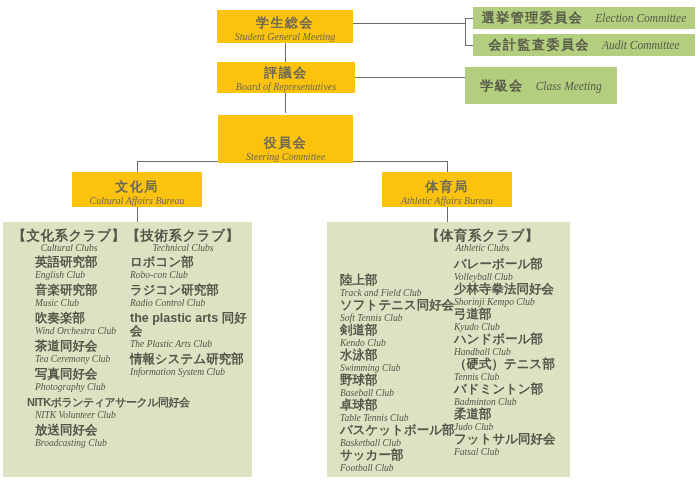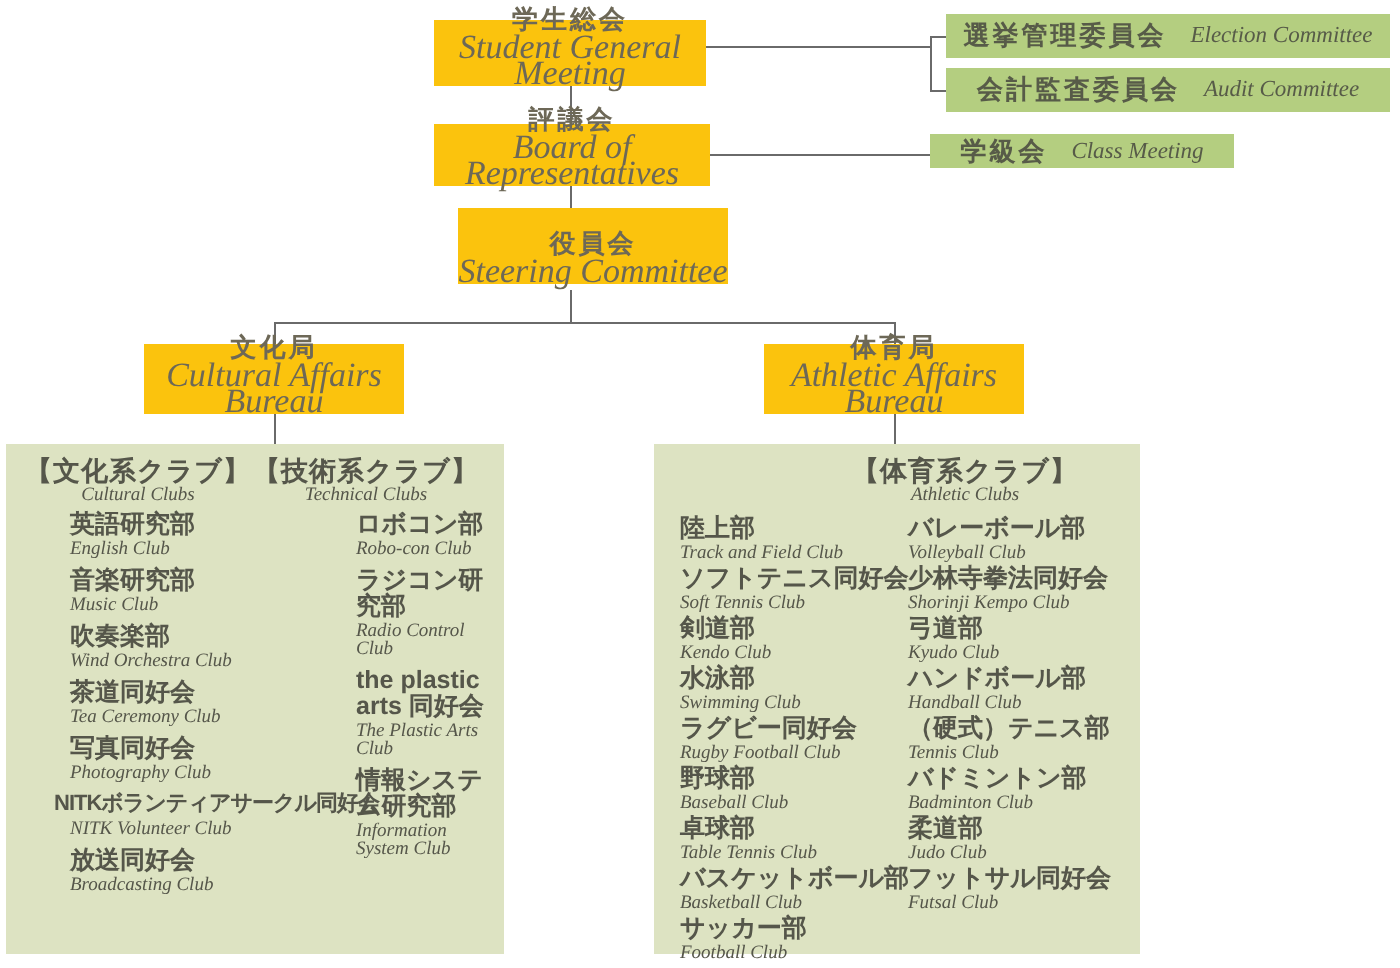--- a/index.html
+++ b/index.html
@@ -7,21 +7,21 @@
   .canvas { position:relative; width:700px; height:484px; background:#ffffff; overflow:hidden; }
 
   
   .line { position:absolute; background:#6a6a6a; }
 
   
   .ybox { position:absolute; background:#fbc30d; color:#6d6857;
           display:flex; flex-direction:column; align-items:center; justify-content:flex-end;
           text-align:center; }
   .ybox .jp { font-weight:bold; font-size:13px; line-height:15px; letter-spacing:1.5px; }
-  .ybox .en { font-family:"Liberation Serif", serif; font-style:italic; font-size:17px; line-height:13px; }
+  .ybox .en { font-family:"Liberation Serif", serif; font-style:italic; font-size:10px; line-height:13px; }
 
   
   .gbox { position:absolute; background:#b4ce80; color:#575b48;
           display:flex; flex-direction:row; align-items:center; justify-content:center; gap:12px; }
   .gbox .jp { font-weight:bold; font-size:13px; letter-spacing:1.5px; }
   .gbox .en { font-family:"Liberation Serif", serif; font-style:italic; font-size:11.5px; }
 
   
   .panel { position:absolute; background:#dde3c2; color:#55564a; }
   .phdr { position:absolute; text-align:center; }
@@ -31,26 +31,26 @@
   .clist { position:absolute; }
   .club { margin-bottom:4px; }
   .club .cjp { font-weight:bold; font-size:12.5px; line-height:13px; }
   .club .cen { font-family:"Liberation Serif", serif; font-style:italic; font-size:9.5px; line-height:9px; padding-top:2px; }
   .alist .club { margin-bottom:1px; }
   .club.nitk .cjp { font-size:11px; letter-spacing:-0.5px; margin-left:-8px; }
 
   
   #box-sgm  { left:217px; top:10px;  width:136px; height:33px; }
   #box-bor  { left:217px; top:62px;  width:138px; height:31px; }
-  #box-sc   { left:218px; top:104px; width:135px; height:38px;margin-left:11px; }
+  #box-sc   { left:218px; top:115px; width:135px; height:48px; }
   #box-cab  { left:72px;  top:172px; width:130px; height:35px; }
   #box-aab  { left:382px; top:172px; width:130px; height:35px; }
   #box-elec { left:473px; top:7px;   width:222px; height:22px;gap:12px; }
   #box-audi { left:473px; top:34px;  width:222px; height:22px; }
-  #box-clas { left:465px; top:67px;  width:152px; height:17px; }
+  #box-clas { left:465px; top:67px;  width:152px; height:37px; }
 
   #ln1  { left:285px; top:43px;  width:1px;   height:19px; }
   #ln2  { left:285px; top:93px;  width:1px;   height:20px; }
   #ln3  { left:353px; top:23px;  width:112px; height:1px;  }
   #ln4  { left:465px; top:18px;  width:1px;   height:27px; }
   #ln5  { left:465px; top:18px;  width:8px;   height:1px;  }
   #ln6  { left:465px; top:45px;  width:8px;   height:1px;  }
   #ln7  { left:355px; top:77px;  width:110px; height:1px;  }
   #ln8  { left:285px; top:145px; width:1px;   height:16px; }
   #ln9  { left:137px; top:161px; width:310px; height:1px;  }
@@ -60,22 +60,22 @@
   #ln13 { left:447px; top:207px; width:1px;   height:15px; }
 
   #panel-cultural { left:3px;   top:222px; width:249px; height:255px; }
   #panel-athletic { left:327px; top:222px; width:243px; height:255px; }
 
   #hdr-cultural  { left:8px;   top:6px; width:116px; }
   #hdr-technical { left:122px; top:6px; width:116px; }
   #hdr-athletic  { left:0px;   top:6px; width:100%;padding-left:34px;  }
 
   #list-cultural  { left:32px;  top:34px; }
-  #list-technical { left:127px; top:34px;margin-left:48px; }
-  #list-ath1      { left:13px;  top:36px; }
+  #list-technical { left:127px; top:34px; }
+  #list-ath1      { left:13px;  top:52px; }
   #list-ath2      { left:127px; top:36px; }
 </style>
 </head>
 <body>
 
 <div class="canvas">
 
   <div class="line" id="ln1"></div>
   <div class="line" id="ln2"></div>
   <div class="line" id="ln3"></div>
@@ -208,24 +208,20 @@
       </div>
       <div class="club">
         <div class="cjp">剣道部</div>
         <div class="cen">Kendo Club</div>
       </div>
       <div class="club">
         <div class="cjp">水泳部</div>
         <div class="cen">Swimming Club</div>
       </div>
       <div class="club">
-        <div class="cjp">ラグビー同好会</div>
-        <div class="cen">Rugby Football Club</div>
-      </div>
-      <div class="club">
         <div class="cjp">野球部</div>
         <div class="cen">Baseball Club</div>
       </div>
       <div class="club">
         <div class="cjp">卓球部</div>
         <div class="cen">Table Tennis Club</div>
       </div>
       <div class="club">
         <div class="cjp">バスケットボール部</div>
         <div class="cen">Basketball Club</div>

